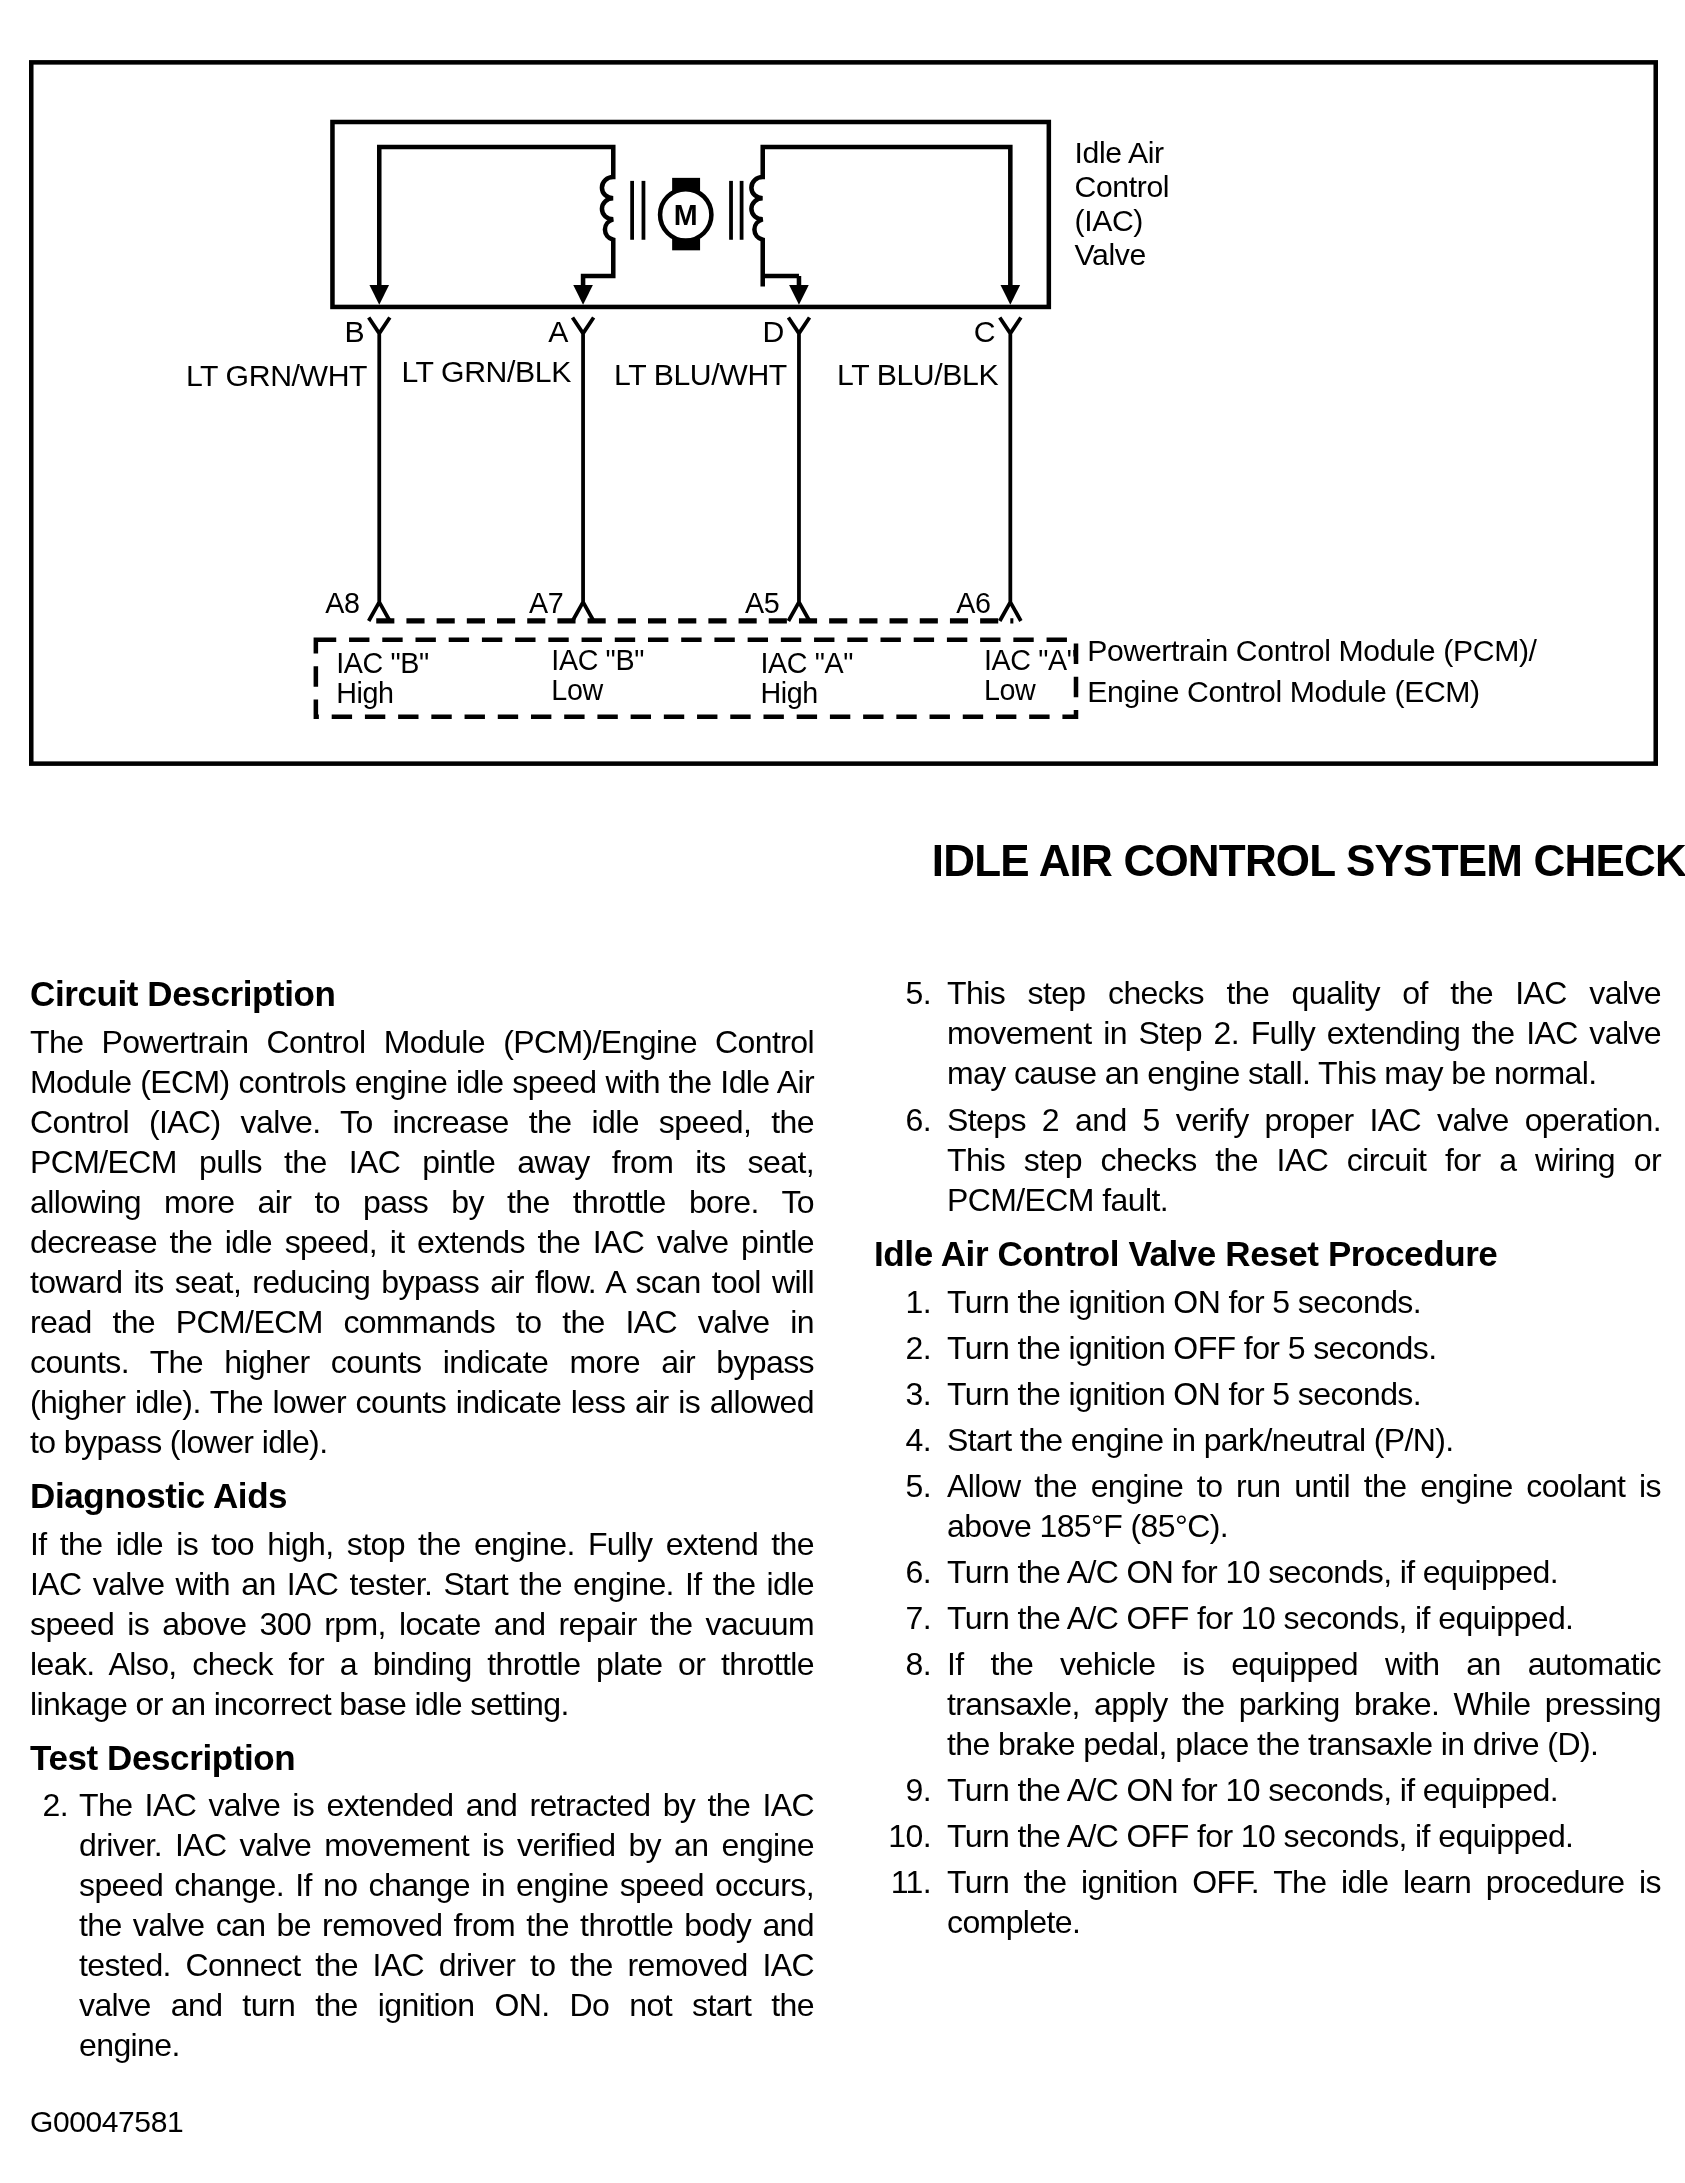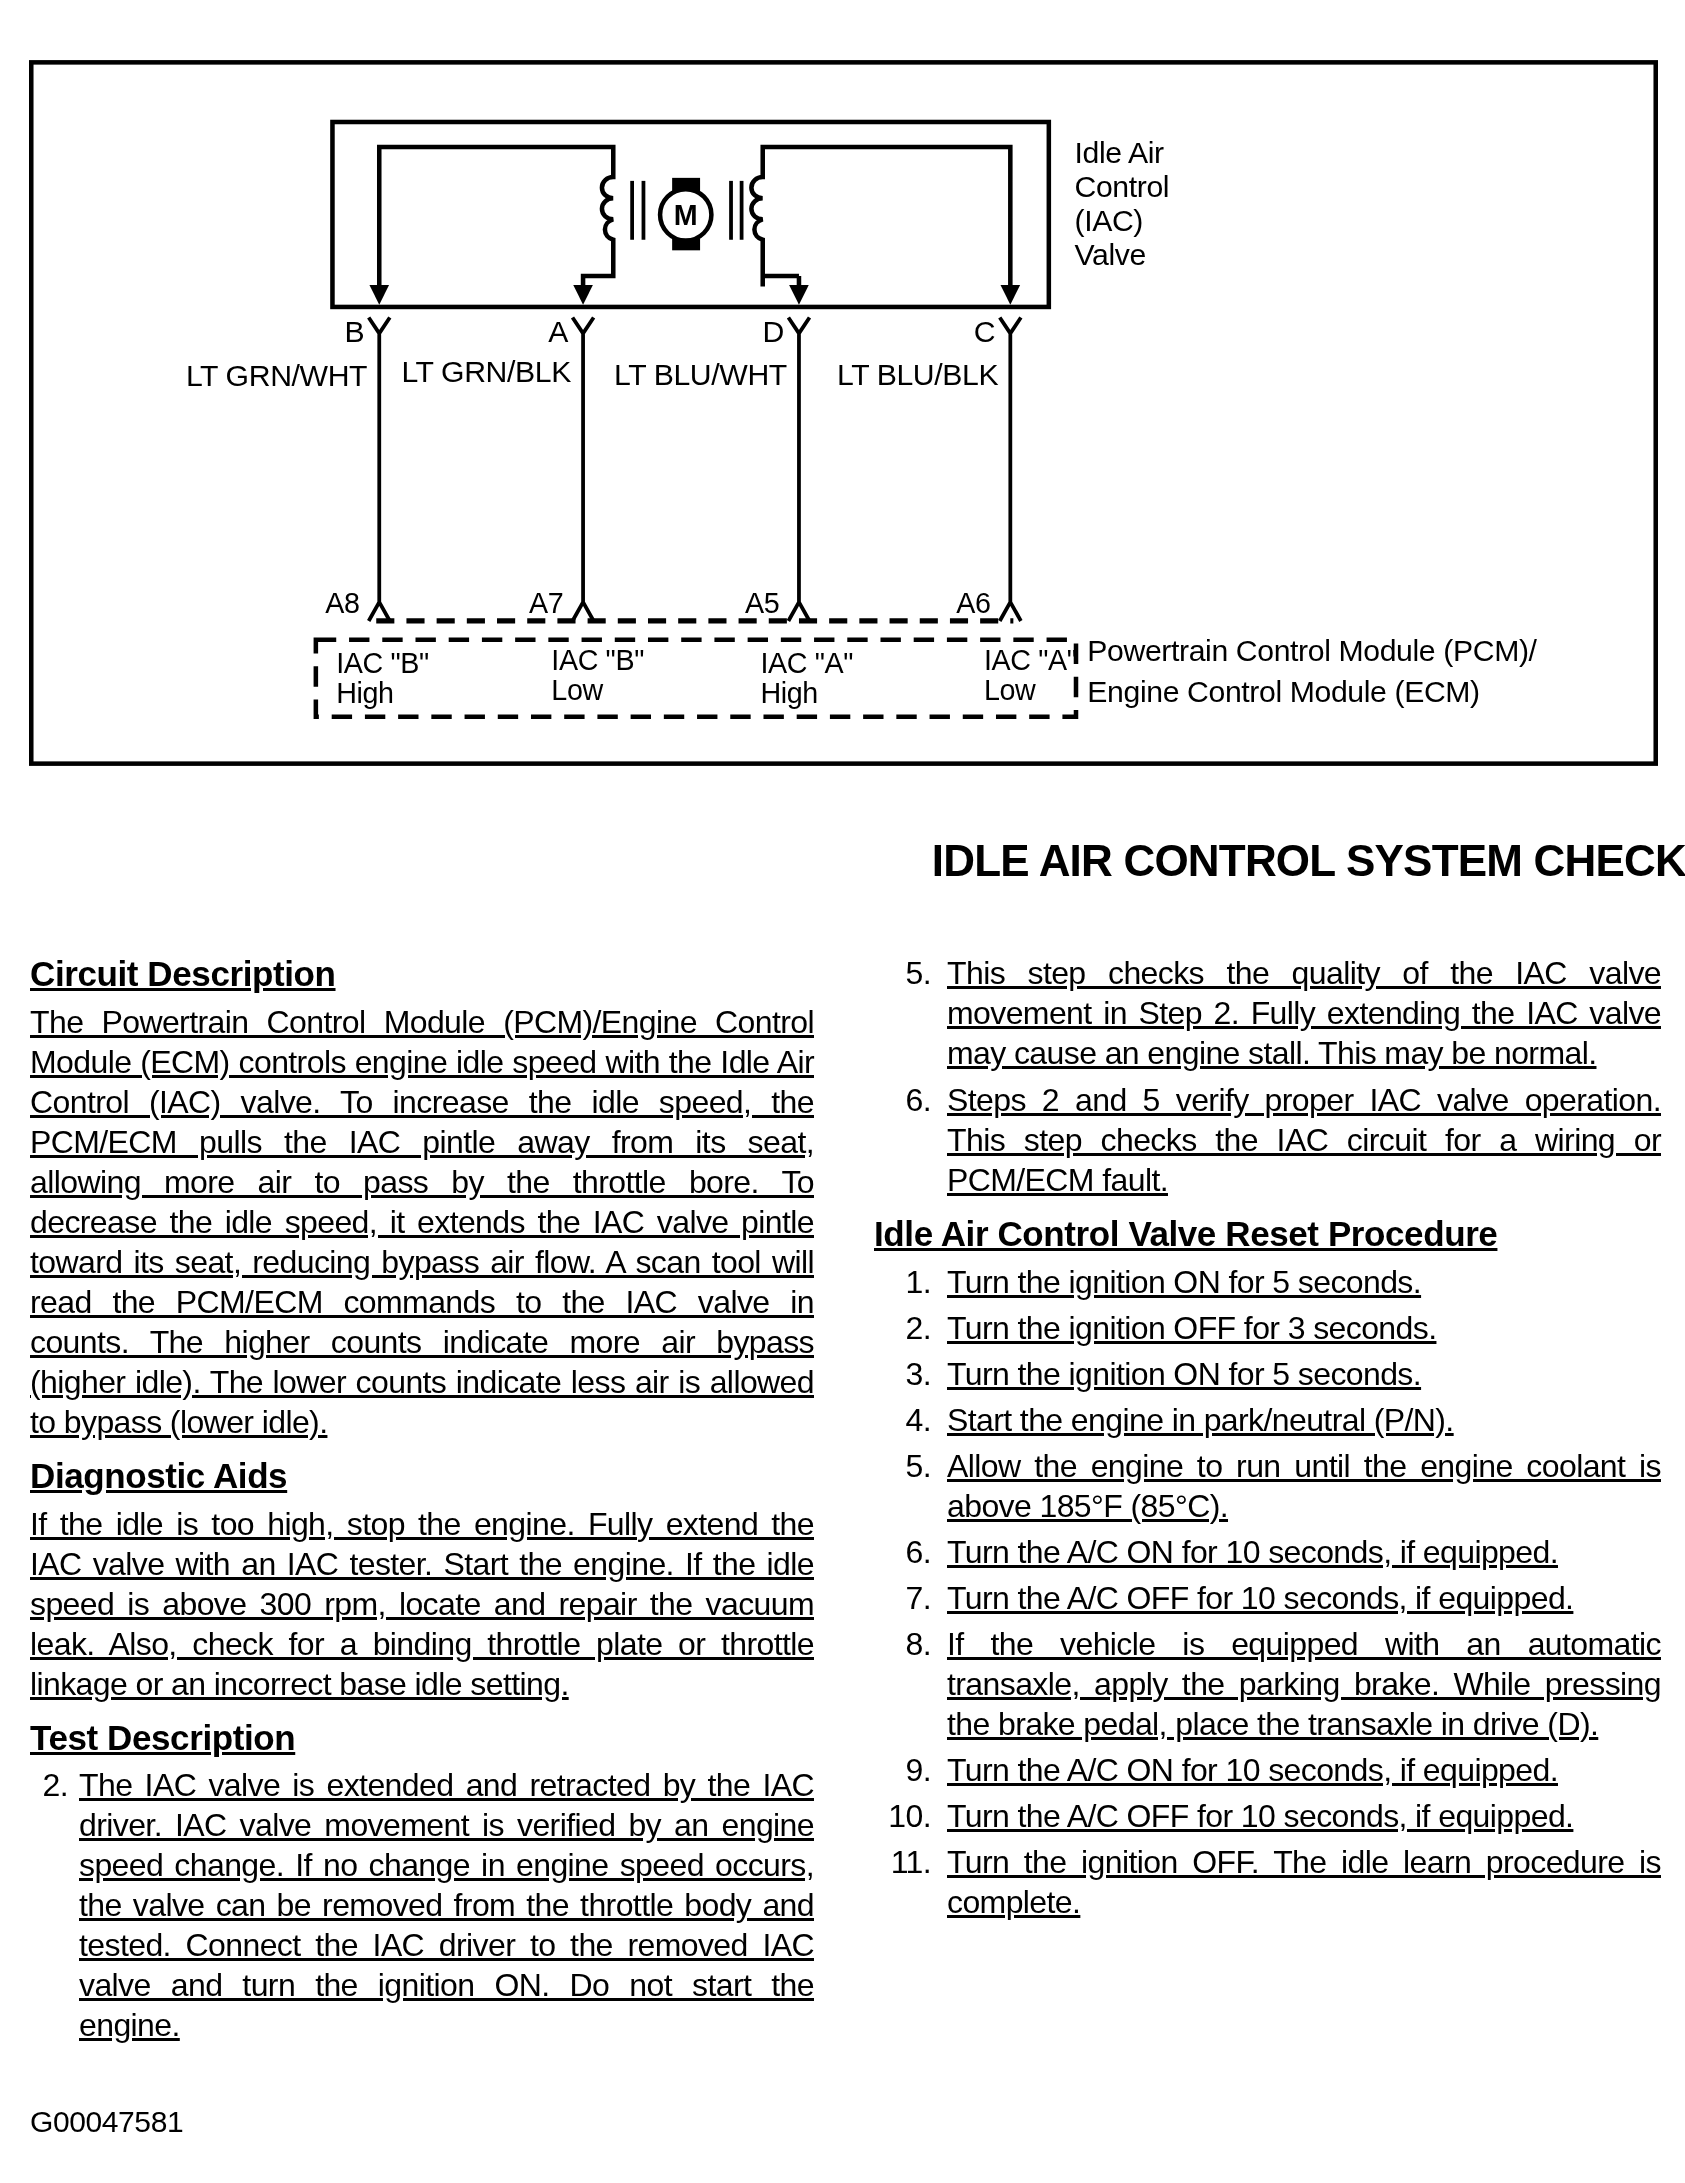--- a/index.html
+++ b/index.html
@@ -18,21 +18,21 @@
   .dia-thin{stroke:#000;stroke-width:5;fill:none;}
   .dia-text{font-family:"Liberation Sans",sans-serif;font-size:40px;fill:#000;letter-spacing:-0.5px;}
   .dia-text-sm{font-family:"Liberation Sans",sans-serif;font-size:38px;fill:#000;letter-spacing:-0.5px;}
   .motor-m{font-family:"Liberation Sans",sans-serif;font-size:38px;font-weight:bold;fill:#000;}
   
   .doc-title{
     position:absolute;left:0;top:836px;width:100%;
     text-align:right;font-size:44px;font-weight:bold;letter-spacing:-0.8px;
   }
   
-  .col{position:absolute;top:953px;font-size:32px;line-height:40px;letter-spacing:-0.6px;text-align:justify;text-decoration:underline;}
+  .col{position:absolute;top:973px;font-size:32px;line-height:40px;letter-spacing:-0.6px;text-align:justify;}
   .col-left{left:30px;width:784px;}
   .col-right{left:874px;width:787px;}
   .col h3{font-size:35px;line-height:42px;font-weight:bold;margin:13px 0 6.8px 0;letter-spacing:-0.4px;text-align:left;}
   .col h3:first-child{margin-top:0;}
   .col p{margin:0 0 7.5px 0;}
   .num-item{position:relative;margin:0 0 6.8px 0;}
   .col-left .num-item{padding-left:49px;}
   .col-left .num-item .num{position:absolute;left:0;top:0;width:38px;text-align:right;}
   .col-right .num-item{padding-left:73px;}
   .col-right .num-item .num{position:absolute;left:0;top:0;width:57px;text-align:right;}
@@ -157,21 +157,21 @@
 
     <h3>Idle Air Control Valve Reset Procedure</h3>
 
     <div class="reset-steps">
       <div class="num-item">
         <span class="num">1.</span>
         <span>Turn the ignition ON for 5 seconds.</span>
       </div>
       <div class="num-item">
         <span class="num">2.</span>
-        <span>Turn the ignition OFF for 3 seconds.</span>
+        <span>Turn the ignition OFF for 5 seconds.</span>
       </div>
       <div class="num-item">
         <span class="num">3.</span>
         <span>Turn the ignition ON for 5 seconds.</span>
       </div>
       <div class="num-item">
         <span class="num">4.</span>
         <span>Start the engine in park/neutral (P/N).</span>
       </div>
       <div class="num-item">

